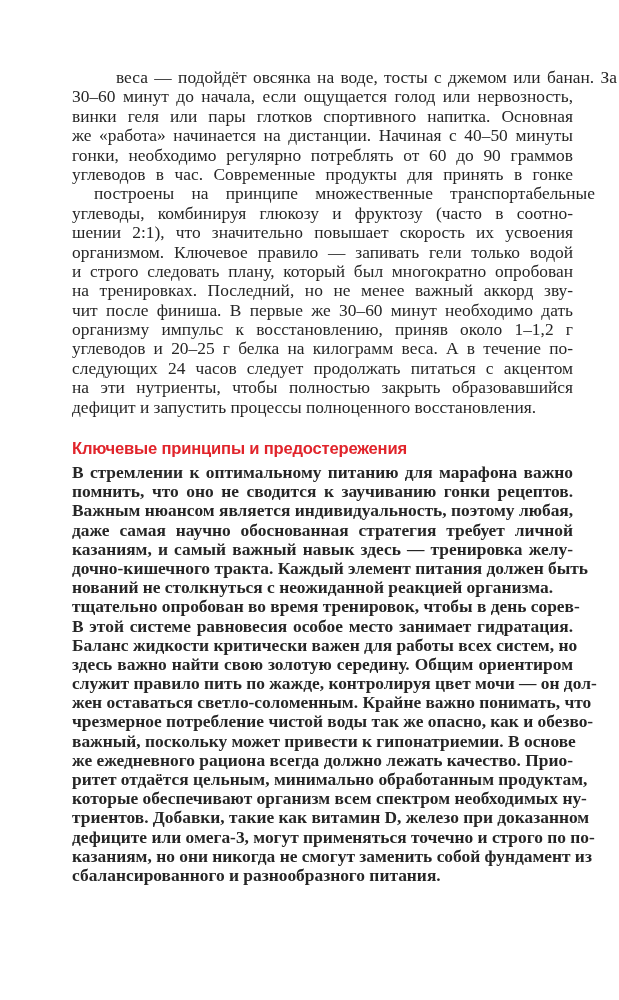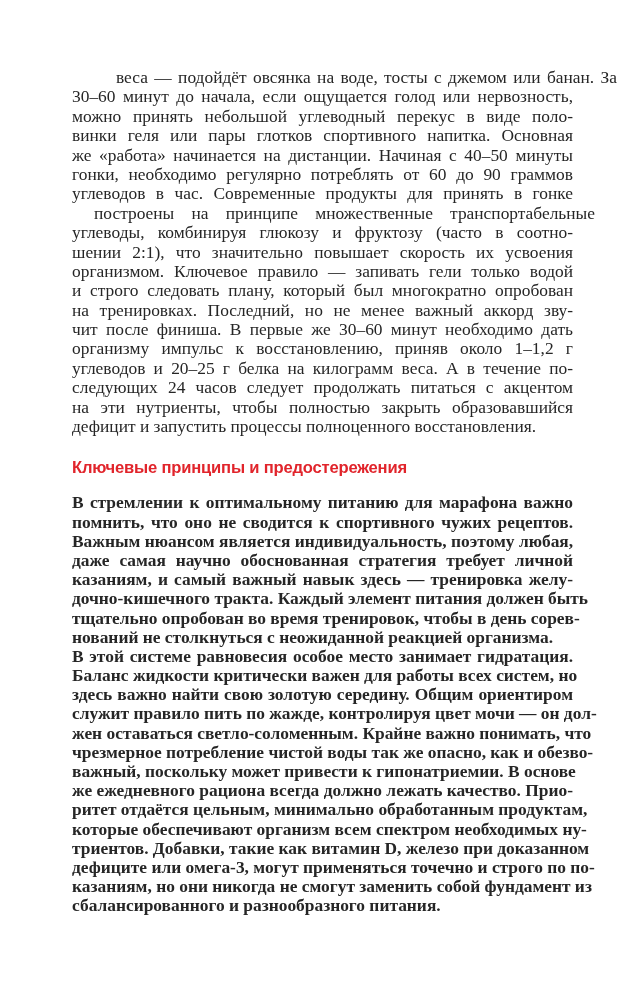--- a/index.html
+++ b/index.html
@@ -51,50 +51,49 @@
   }
   .section-2 .line { height: 19.2px; line-height: 19.2px; }
 </style>
 </head>
 <body>
 
 <div class="page">
   <div class="section-1">
     <span class="line" style="display: block; width: 501px; margin-left: 44px;">веса — подойдёт овсянка на воде, тосты с джемом или банан. За</span>
     <span class="line" style="display: block; width: 501px;">30–60 минут до начала, если ощущается голод или нервозность,</span>
-    <span class="line" style="display: block; width: 501px;">можно принять небольшой углеводный перекус в виде поло-</span>
     <span class="line" style="display: block; width: 501px;">винки геля или пары глотков спортивного напитка. Основная</span>
     <span class="line" style="display: block; width: 501px;">же «работа» начинается на дистанции. Начиная с 40–50 минуты</span>
     <span class="line" style="display: block; width: 501px;">гонки, необходимо регулярно потреблять от 60 до 90 граммов</span>
     <span class="line" style="display: block; width: 501px;">углеводов в час. Современные продукты для принять в гонке</span>
     <span class="line" style="display: block; width: 501px; margin-left: 22px;">построены на принципе множественные транспортабельные</span>
     <span class="line" style="display: block; width: 501px;">углеводы, комбинируя глюкозу и фруктозу (часто в соотно-</span>
     <span class="line" style="display: block; width: 501px;">шении 2:1), что значительно повышает скорость их усвоения</span>
     <span class="line" style="display: block; width: 501px;">организмом. Ключевое правило — запивать гели только водой</span>
     <span class="line" style="display: block; width: 501px;">и строго следовать плану, который был многократно опробован</span>
     <span class="line" style="display: block; width: 501px;">на тренировках. Последний, но не менее важный аккорд зву-</span>
     <span class="line" style="display: block; width: 501px;">чит после финиша. В первые же 30–60 минут необходимо дать</span>
     <span class="line" style="display: block; width: 501px;">организму импульс к восстановлению, приняв около 1–1,2 г</span>
     <span class="line" style="display: block; width: 501px;">углеводов и 20–25 г белка на килограмм веса. А в течение по-</span>
     <span class="line" style="display: block; width: 501px;">следующих 24 часов следует продолжать питаться с акцентом</span>
     <span class="line" style="display: block; width: 501px;">на эти нутриенты, чтобы полностью закрыть образовавшийся</span>
     <span class="line last" style="display: block; width: 501px;">дефицит и запустить процессы полноценного восстановления.</span>
   </div>
 
-  <h2 class="heading" style="margin-bottom:15px;">Ключевые принципы и предостережения</h2>
+  <h2 class="heading" style="margin-bottom:4px;">Ключевые принципы и предостережения</h2>
 
   <div class="section-2">
     <span class="line" style="display: block; width: 501px;">В стремлении к оптимальному питанию для марафона важно</span>
-    <span class="line" style="display: block; width: 501px;">помнить, что оно не сводится к спортивного чужих рецептов.</span>
+    <span class="line" style="display: block; width: 501px;">помнить, что оно не сводится к заучиванию гонки рецептов.</span>
     <span class="line" style="display: block; width: 501px;">Важным нюансом является индивидуальность, поэтому любая,</span>
     <span class="line" style="display: block; width: 501px;">даже самая научно обоснованная стратегия требует личной</span>
     <span class="line" style="display: block; width: 501px;">казаниям, и самый важный навык здесь — тренировка желу-</span>
     <span class="line" style="display: block; width: 501px;">дочно-кишечного тракта. Каждый элемент питания должен быть</span>
+    <span class="line last" style="display: block; width: 501px;">нований не столкнуться с неожиданной реакцией организма.</span>
     <span class="line" style="display: block; width: 501px;">тщательно опробован во время тренировок, чтобы в день сорев-</span>
-    <span class="line last" style="display: block; width: 501px;">нований не столкнуться с неожиданной реакцией организма.</span>
     <span class="line" style="display: block; width: 501px;">В этой системе равновесия особое место занимает гидратация.</span>
     <span class="line" style="display: block; width: 501px;">Баланс жидкости критически важен для работы всех систем, но</span>
     <span class="line" style="display: block; width: 501px;">здесь важно найти свою золотую середину. Общим ориентиром</span>
     <span class="line" style="display: block; width: 501px;">служит правило пить по жажде, контролируя цвет мочи — он дол-</span>
     <span class="line" style="display: block; width: 501px;">жен оставаться светло-соломенным. Крайне важно понимать, что</span>
     <span class="line" style="display: block; width: 501px;">чрезмерное потребление чистой воды так же опасно, как и обезво-</span>
     <span class="line" style="display: block; width: 501px;">важный, поскольку может привести к гипонатриемии. В основе</span>
     <span class="line" style="display: block; width: 501px;">же ежедневного рациона всегда должно лежать качество. Прио-</span>
     <span class="line" style="display: block; width: 501px;">ритет отдаётся цельным, минимально обработанным продуктам,</span>
     <span class="line" style="display: block; width: 501px;">которые обеспечивают организм всем спектром необходимых ну-</span>

